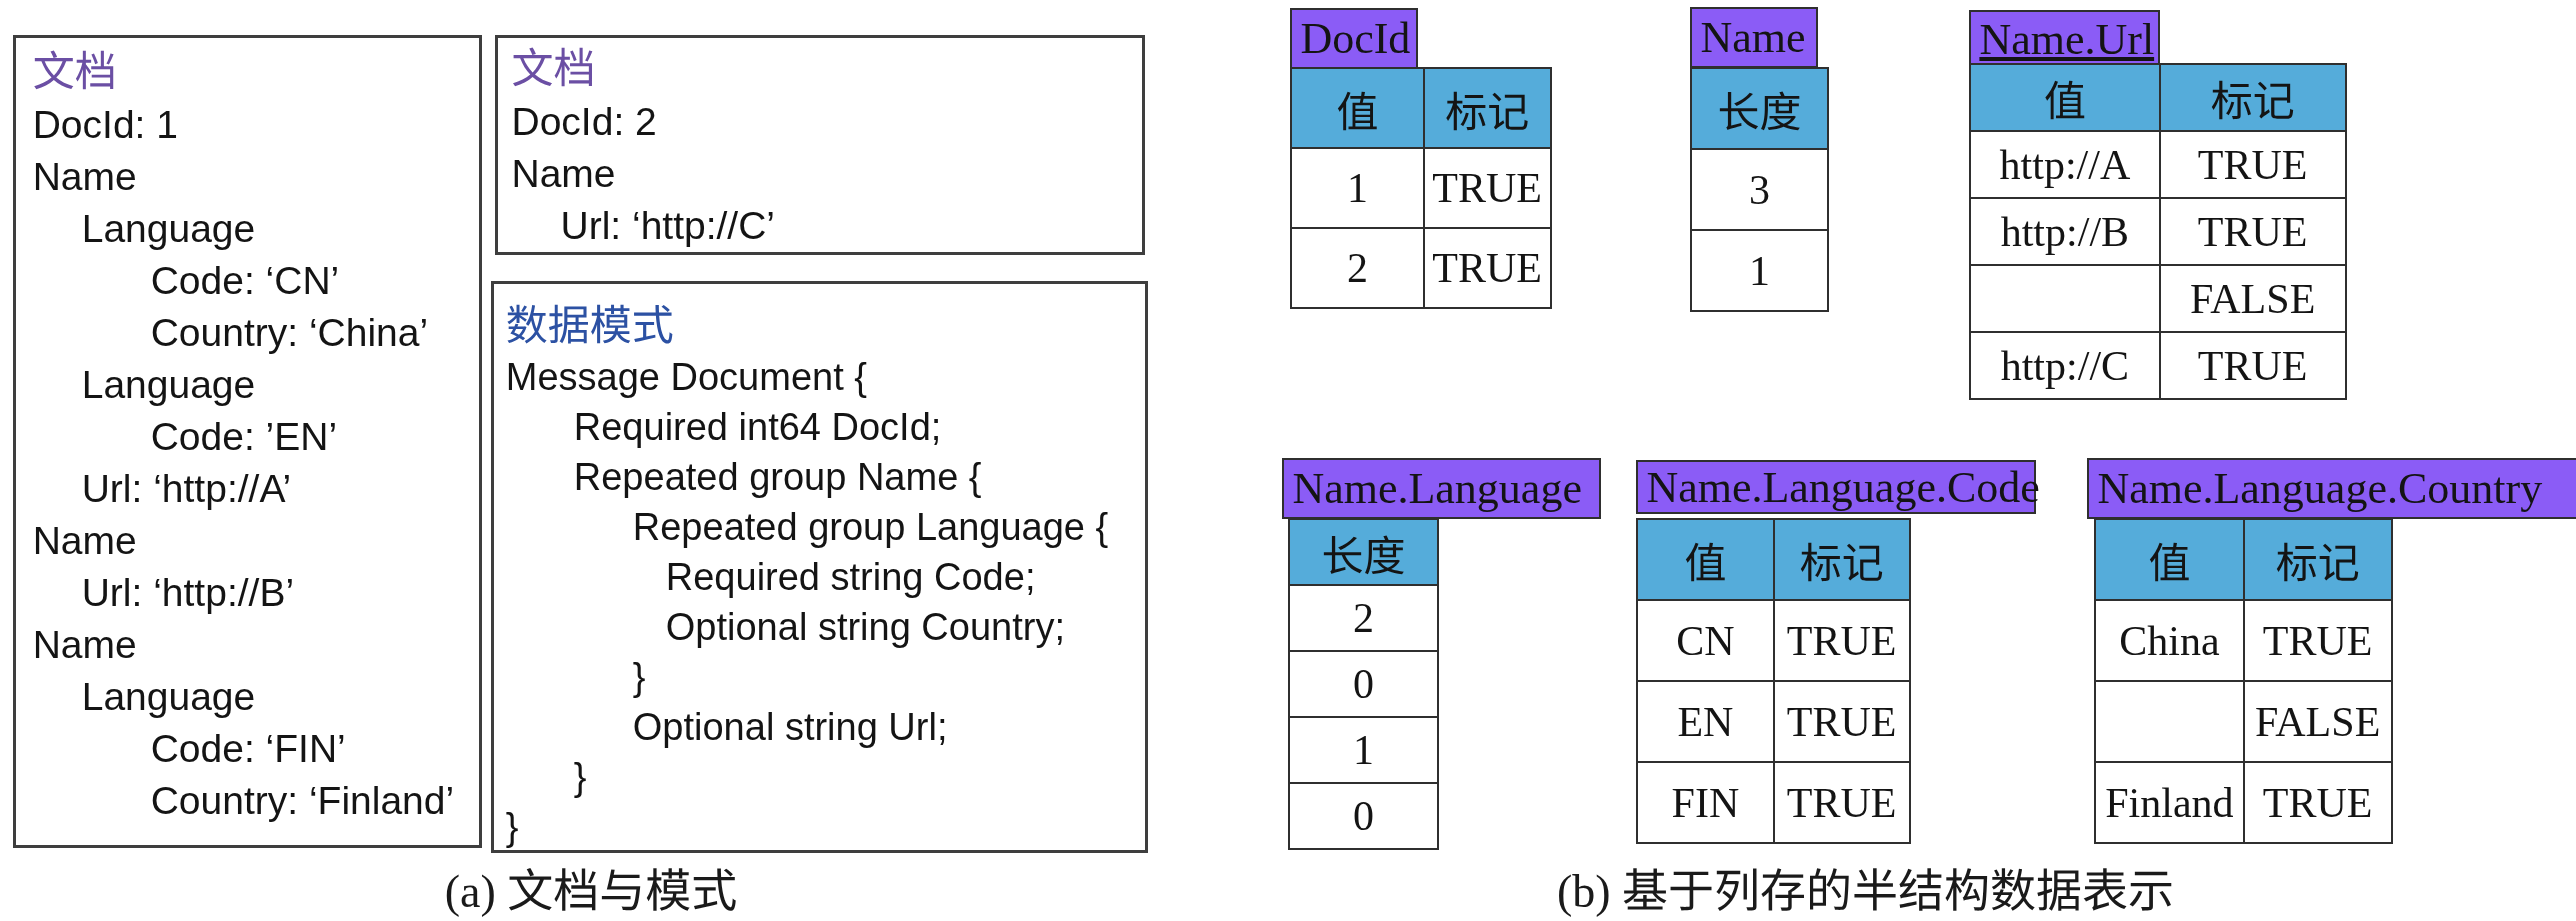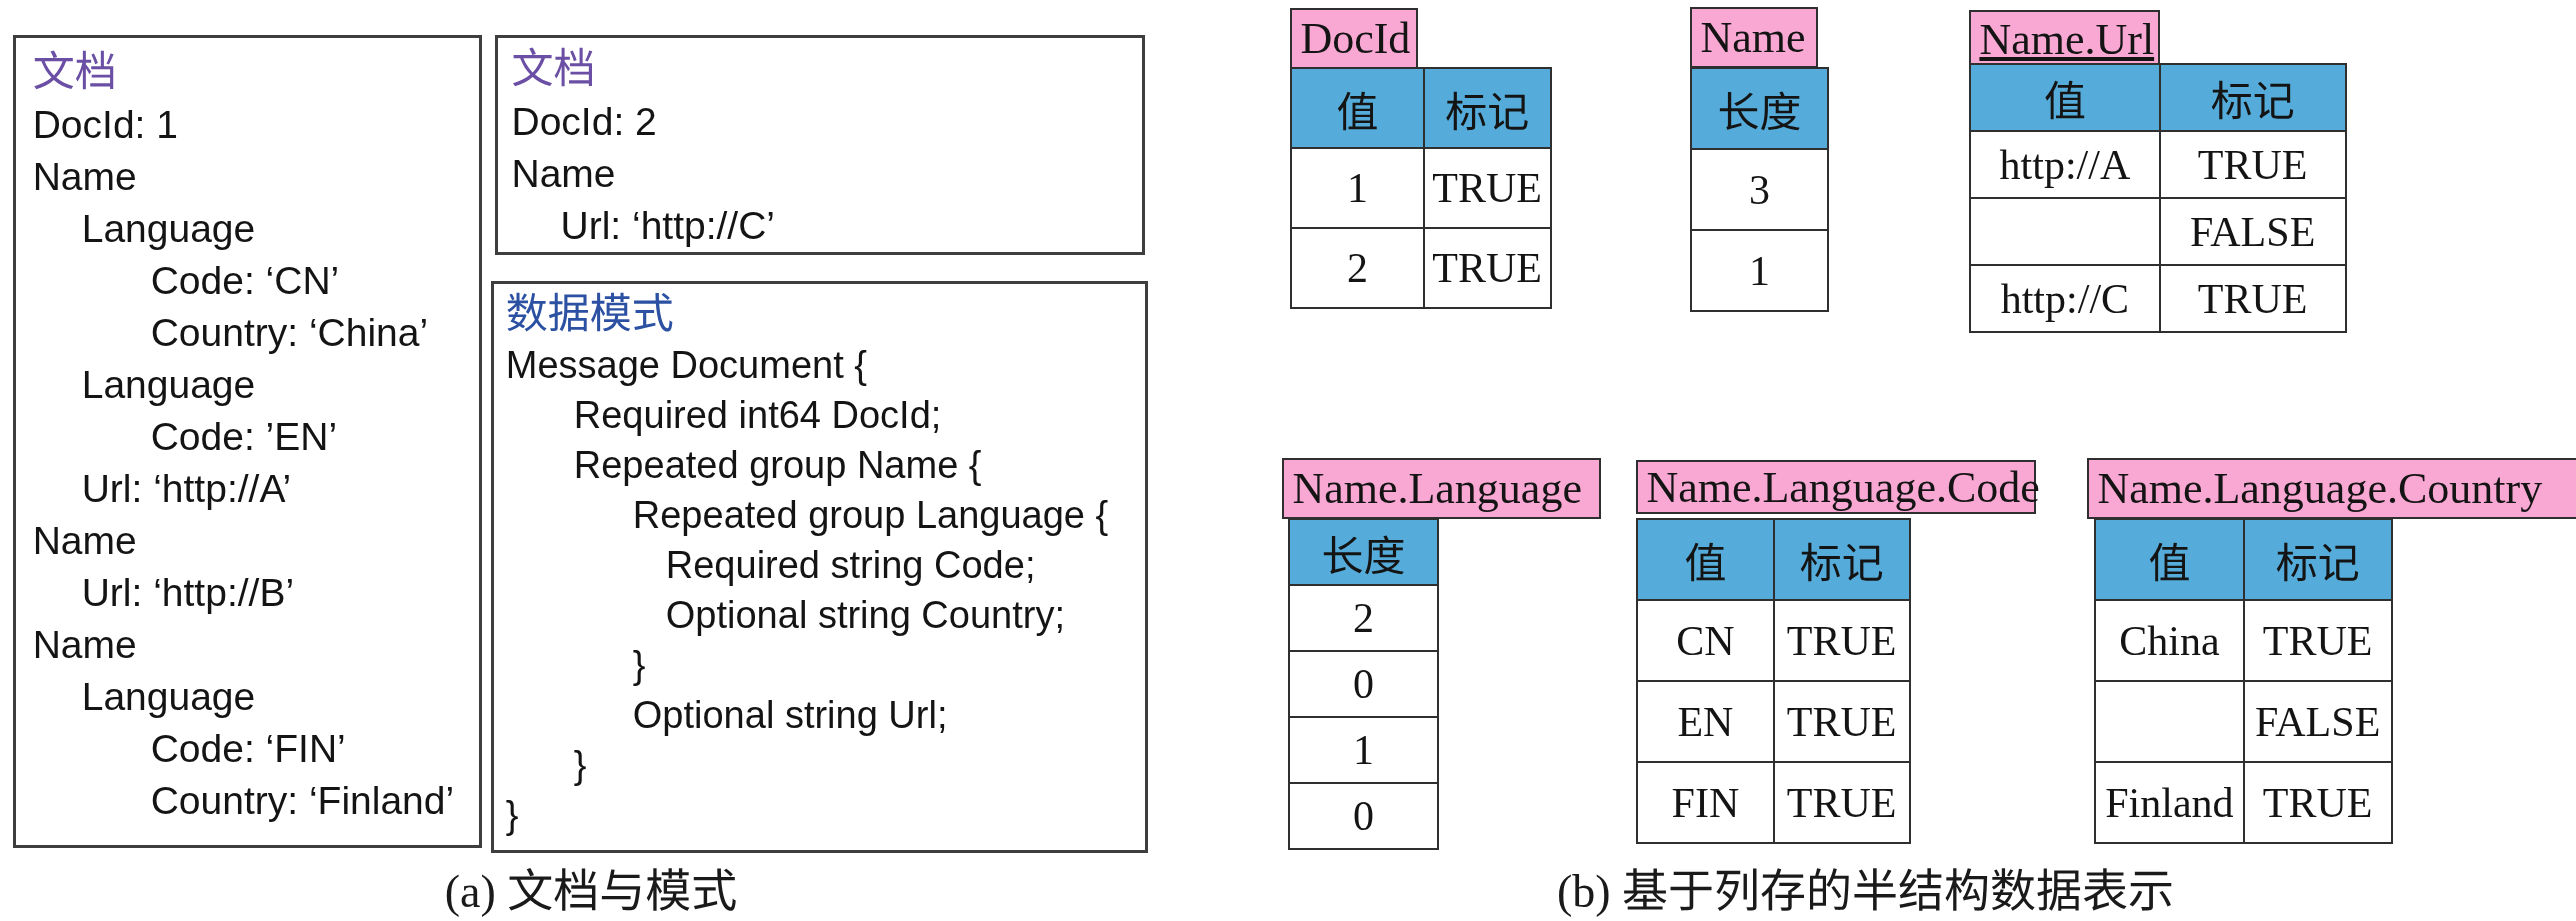--- a/index.html
+++ b/index.html
@@ -4,40 +4,40 @@
 <style>
   html,body{margin:0;padding:0;background:#ffffff;}
   body{width:2576px;height:921px;position:relative;overflow:hidden;
        font-family:"Liberation Sans","DejaVu Sans",sans-serif;color:#141414;}
 
   
   .docbox{position:absolute;box-sizing:border-box;background:#fff;
           border:3.4px solid #3e3e3e;}
   .btitle{font-size:42px;line-height:54px;white-space:nowrap;}
   #doc1 .btitle,#doc2 .btitle{color:var(--doc-title-purple);}
-  #schema .btitle{color:var(--schema-title-blue);line-height:52px;}
+  #schema .btitle{color:var(--schema-title-blue);line-height:52px;margin-top:12px;}
   .doc-line{font-size:39px;line-height:52px;white-space:nowrap;}
   #doc1{left:12.7px;top:35px;width:469px;height:813px;padding:6.8px 0 0 17px;}
   #doc2{left:495px;top:35px;width:650px;height:220px;padding:4.2px 0 0 13.5px;}
   #schema{left:491px;top:281px;width:657px;height:572px;padding:4.2px 0 0 11.8px;}
   #schema .doc-line{font-size:38px;line-height:50px;}
   #doc1 .indent-1,#doc2 .indent-1{padding-left:49px;}
   #doc1 .indent-2,#doc2 .indent-2{padding-left:118px;}
   #schema .indent-1{padding-left:68px;}
   #schema .indent-2{padding-left:127px;}
   #schema .indent-3{padding-left:160px;}
 
   
   .caption{position:absolute;font-family:"Liberation Serif","DejaVu Serif",serif;
            font-size:46px;line-height:52px;color:#1a1a1a;text-align:center;white-space:nowrap;}
   #cap-a{left:0;top:866px;width:1182px;}
   #cap-b{left:1207px;top:866px;width:1317px;}
 
   
-  .ttitle{position:absolute;box-sizing:border-box;background:#f9a8d4;
+  .ttitle{position:absolute;box-sizing:border-box;background:#8b5cf6;
           border:2.5px solid #2f2f2f;display:flex;align-items:center;
           padding-left:8.4px;white-space:nowrap;
           font-family:"Liberation Serif","DejaVu Serif",serif;font-size:44px;}
   .tbl{position:absolute;border-collapse:collapse;background:#fff;table-layout:fixed;}
   .tbl th,.tbl td{border:2.5px solid #2f2f2f;text-align:center;vertical-align:middle;
           font-family:"Liberation Serif","DejaVu Serif",serif;font-weight:normal;
           font-size:42px;padding:0 3.4px;white-space:nowrap;}
   .tbl th{background:var(--header-blue);}
 
   #tt-docid{left:1290px;top:8.4px;width:128px;height:61px;}
@@ -169,20 +169,24 @@
         <th>值</th>
         <th>标记</th>
       </tr>
   </thead>
   <tbody>
       <tr>
         <td>http://A</td>
         <td>TRUE</td>
       </tr>
       <tr>
+        <td>http://B</td>
+        <td>TRUE</td>
+      </tr>
+      <tr>
         <td></td>
         <td>FALSE</td>
       </tr>
       <tr>
         <td>http://C</td>
         <td>TRUE</td>
       </tr>
     </tbody>
 </table>
 

